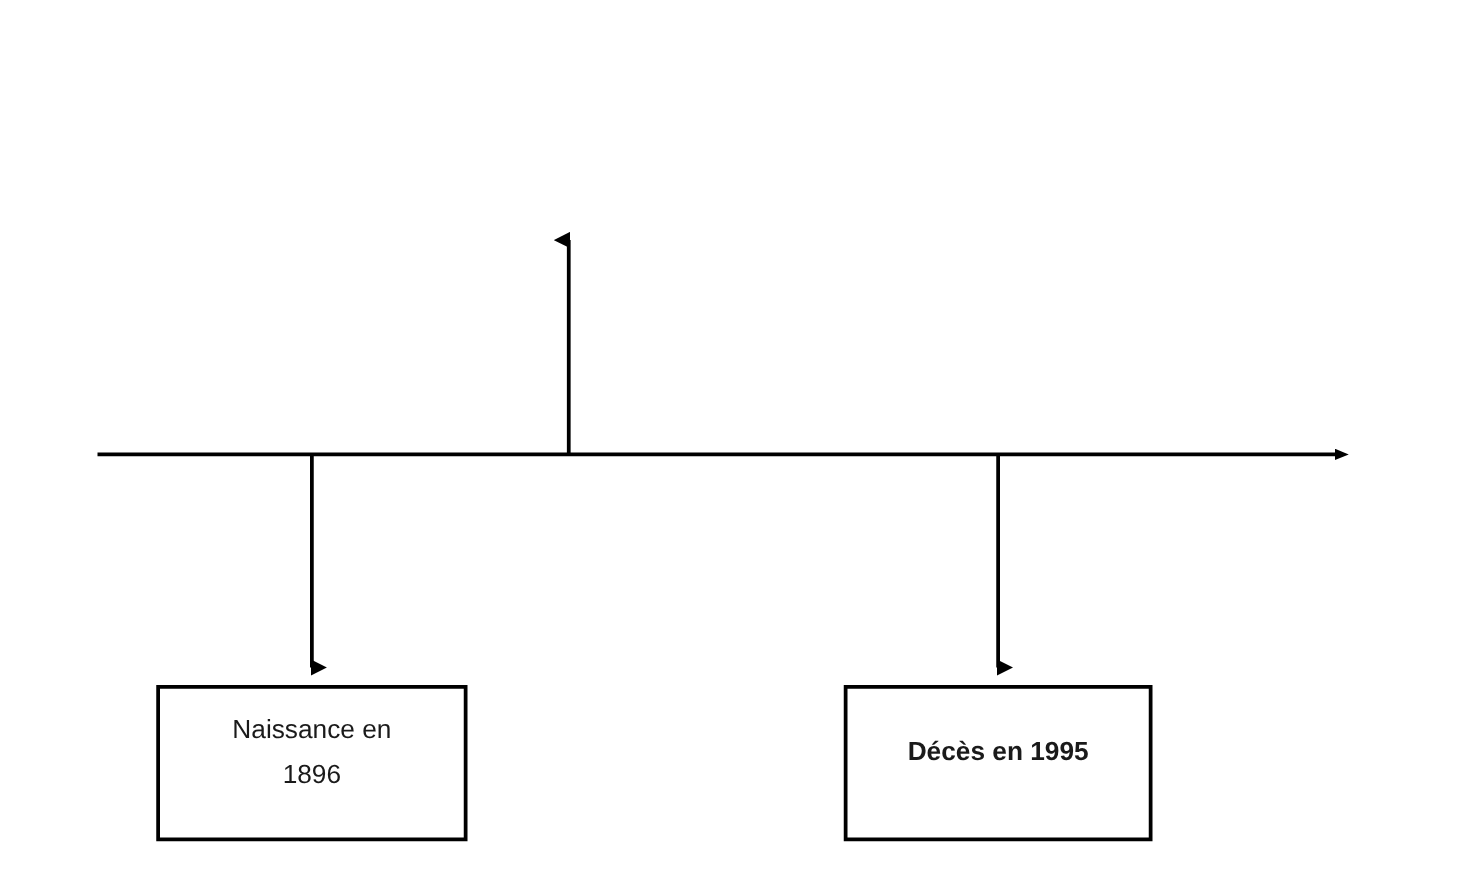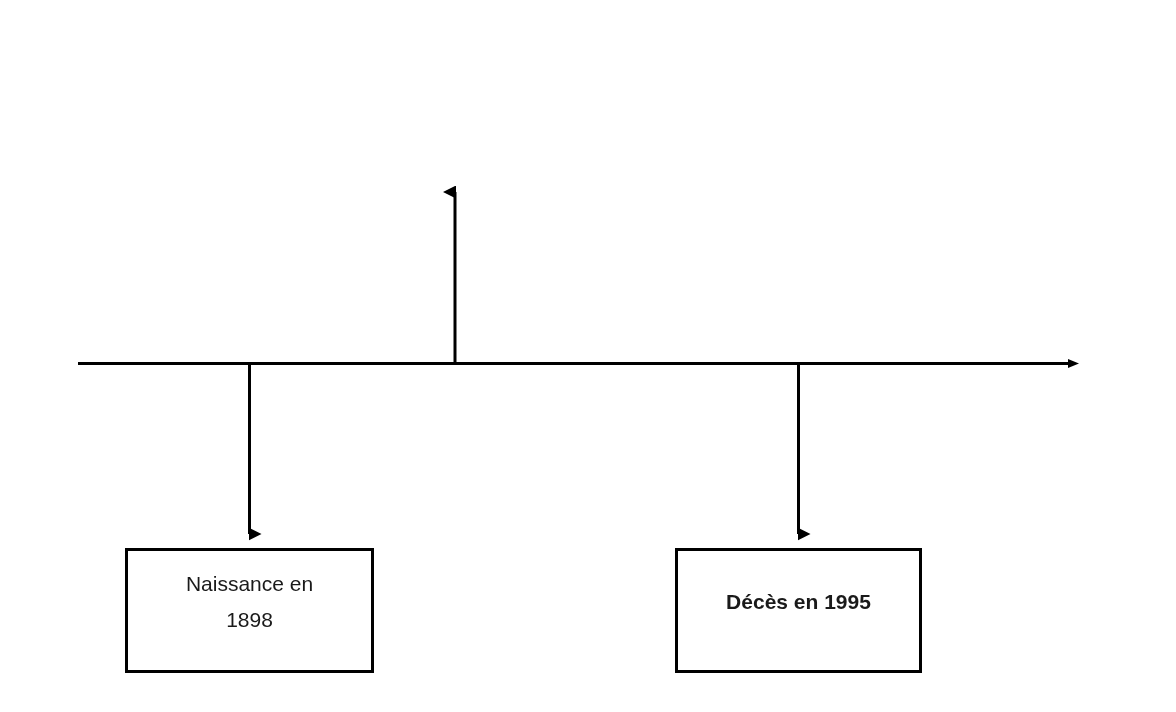--- a/index.html
+++ b/index.html
@@ -98,20 +98,20 @@
     <line x1="249.5" y1="363.5" x2="249.5" y2="534" stroke="#000000" stroke-width="3" marker-end="url(#arrow-down-head)"></line>
 
     <line x1="455" y1="363.5" x2="455" y2="192" stroke="#000000" stroke-width="3" marker-end="url(#arrow-up-head)"></line>
 
     <line x1="798.5" y1="363.5" x2="798.5" y2="534" stroke="#000000" stroke-width="3" marker-end="url(#arrow-down-head)"></line>
   </svg>
 
 
   <div class="event-box" id="box-naissance">
     <span class="event-label">Naissance en
-1898</span>
+1896</span>
   </div>
 
   <div class="event-box" id="box-deces">
     <span class="event-label">Décès en 1995</span>
   </div>
 
 </div>
 
 </body></html>

